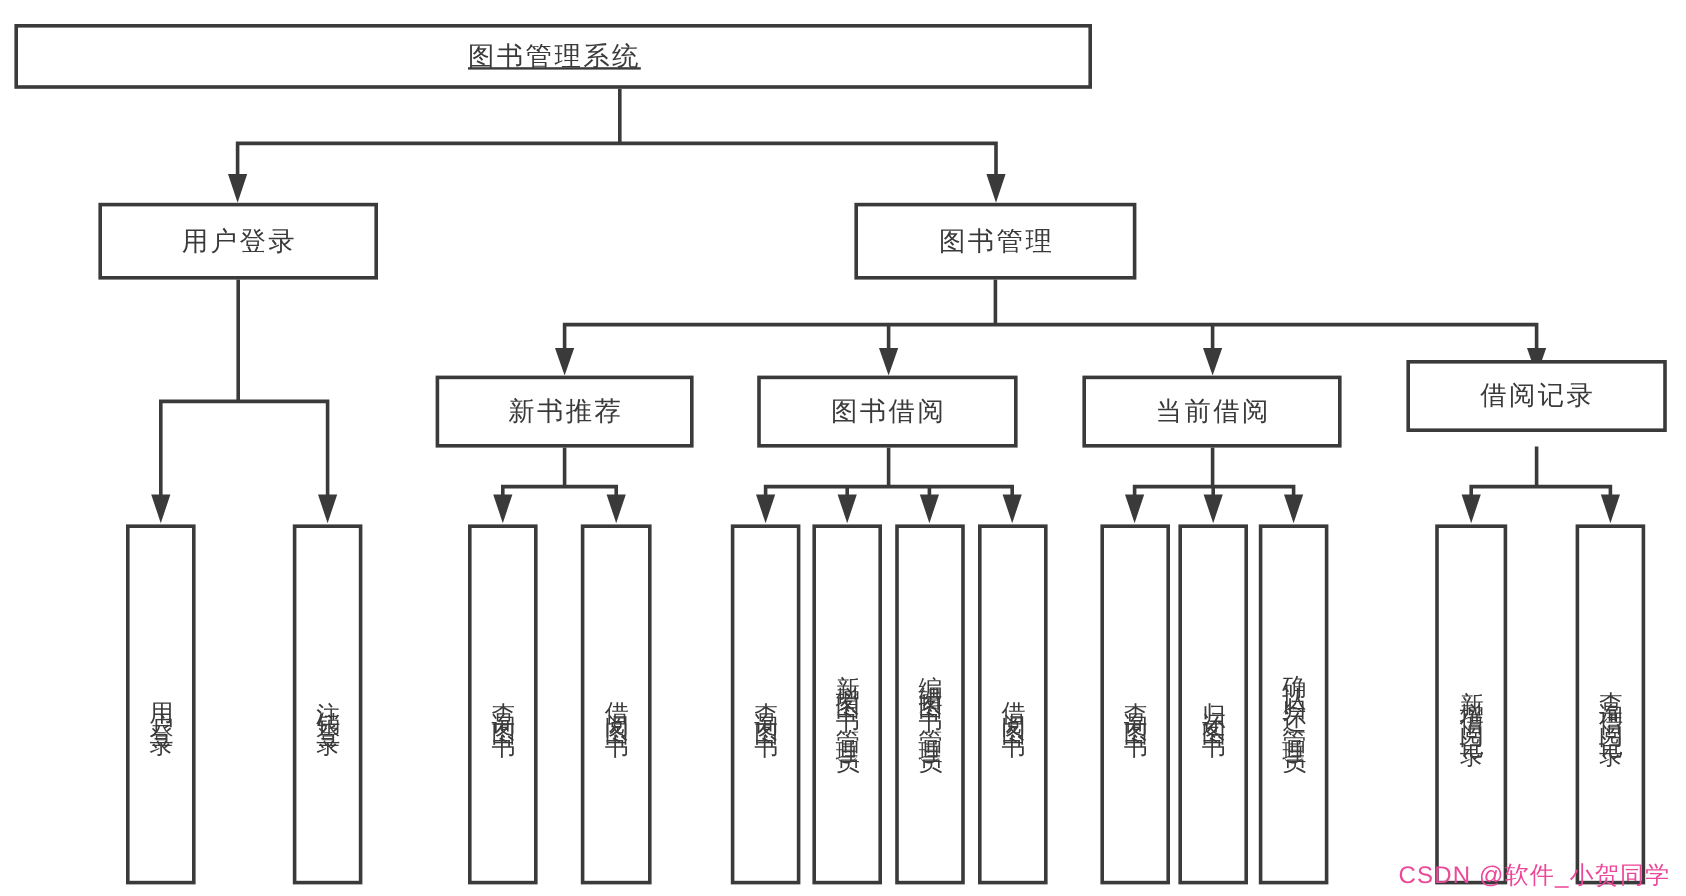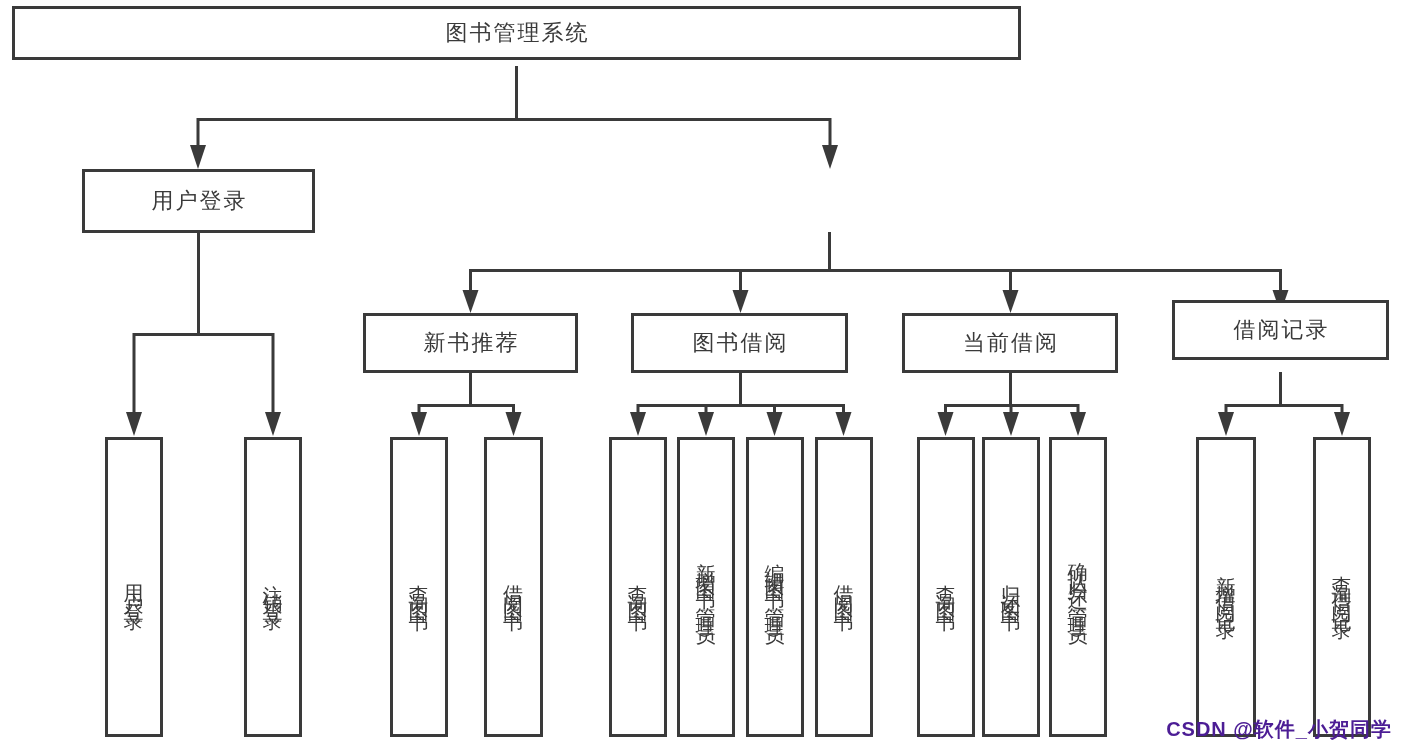--- a/index.html
+++ b/index.html
@@ -43,23 +43,22 @@
     font-size: 20px;
     letter-spacing: 9px;
     line-height: 1;
   }
   #watermark {
     position: absolute;
     top: 716px;
     right: 13px;
     font-size: 20px;
     letter-spacing: 1px;
-    color: #4c1d95;
+    color: #ec4899;
     white-space: nowrap;
-    font-weight: bold;
   }
 </style>
 </head>
 <body>
 
 <div id="canvas">
 
   <svg id="wires" viewBox="0 0 1405 747" xmlns="http://www.w3.org/2000/svg">
     <g stroke="#3a3a3a" stroke-width="3" fill="none">
 
@@ -96,26 +95,29 @@
       <polygon points="774.5,436 766.5,412 782.5,412"></polygon>
       <polygon points="843.5,436 835.5,412 851.5,412"></polygon>
       <polygon points="945.5,436 937.5,412 953.5,412"></polygon>
       <polygon points="1011,436 1003,412 1019,412"></polygon>
       <polygon points="1078,436 1070,412 1086,412"></polygon>
       <polygon points="1226,436 1218,412 1234,412"></polygon>
       <polygon points="1342,436 1334,412 1350,412"></polygon>
     </g>
   </svg>
 
-  <div class="box h" style="left:12px; top:6px; width:1009px; height:54px;">
+  <div class="box h" style="left:12px; top:20px; width:898px; height:54px;text-decoration:underline;">
     <span>图书管理系统</span>
   </div>
 
   <div class="box h" style="left:82px; top:169px; width:233px; height:64px;">
     <span>用户登录</span>
+  </div>
+  <div class="box h" style="left:712px; top:169px; width:235px; height:64px;">
+    <span>图书管理</span>
   </div>
 
   <div class="box h" style="left:363px; top:313px; width:215px; height:60px;justify-content:center;">
     <span>新书推荐</span>
   </div>
   <div class="box h" style="left:631px; top:313px; width:217px; height:60px;">
     <span>图书借阅</span>
   </div>
   <div class="box h" style="left:902px; top:313px; width:216px; height:60px;">
     <span>当前借阅</span>

